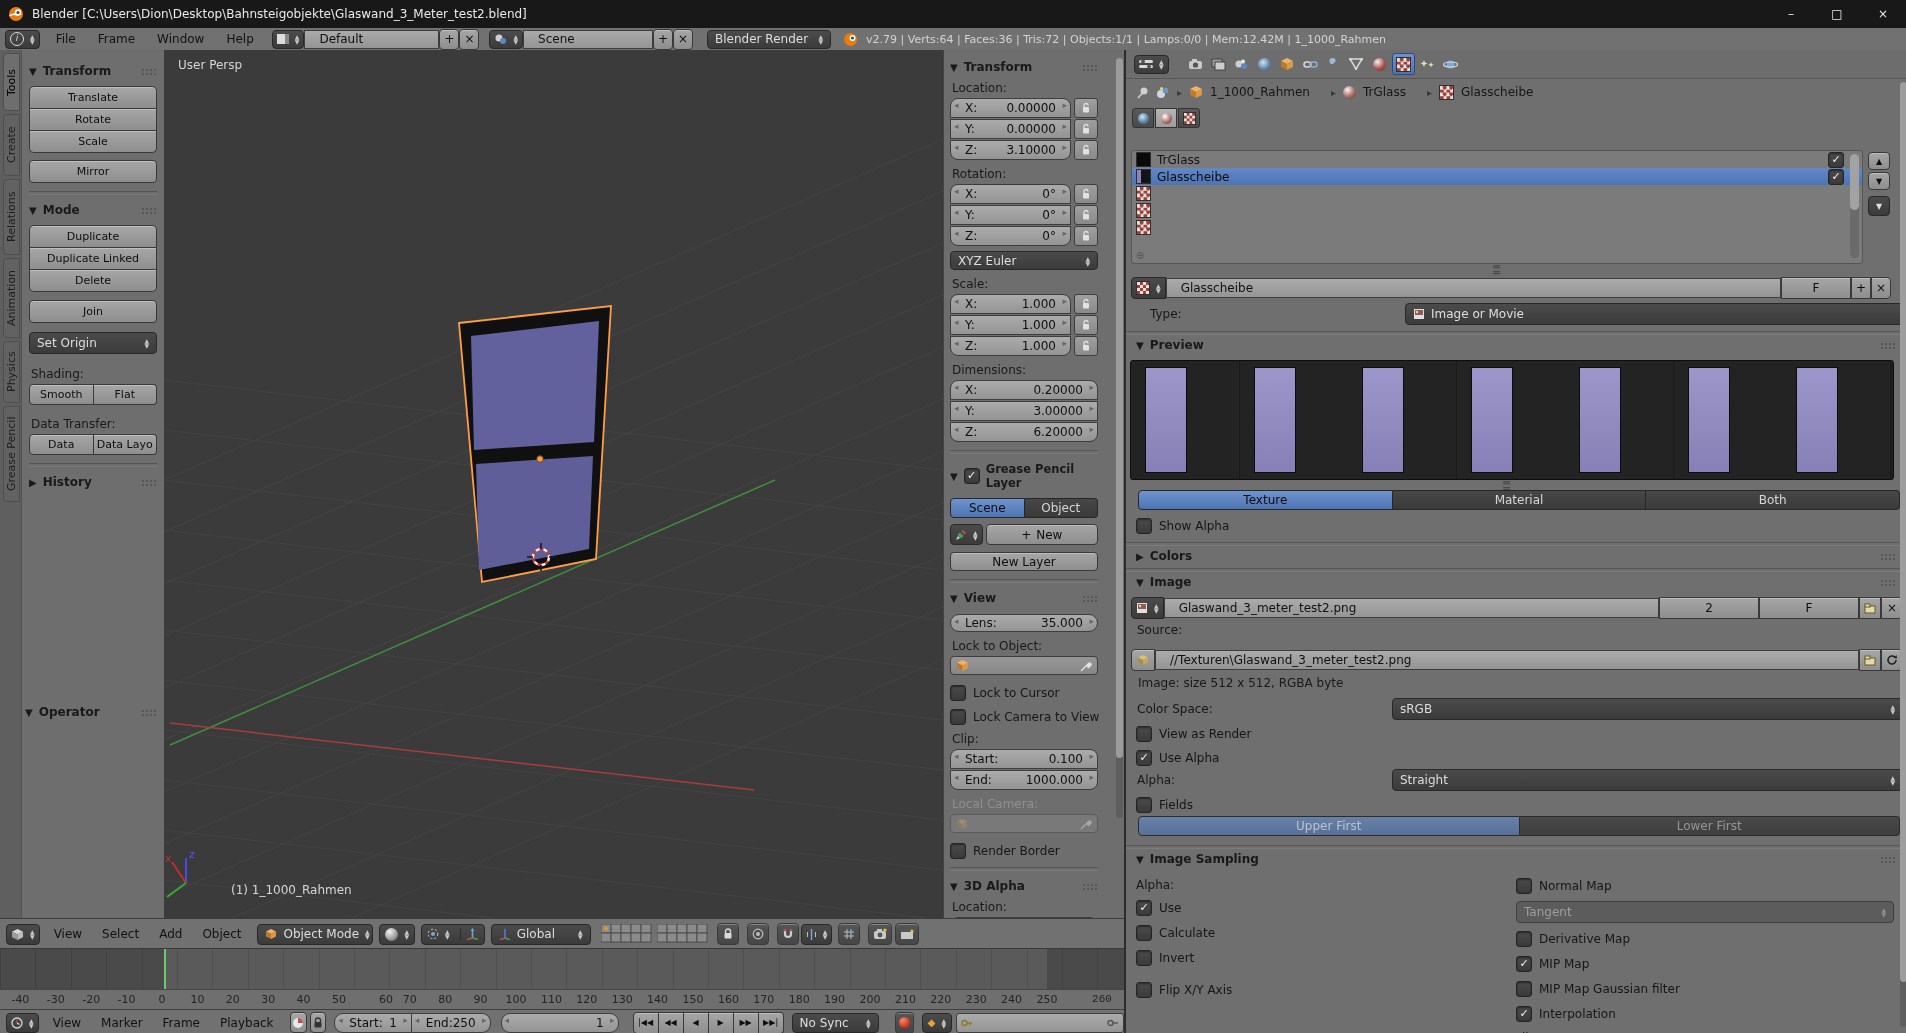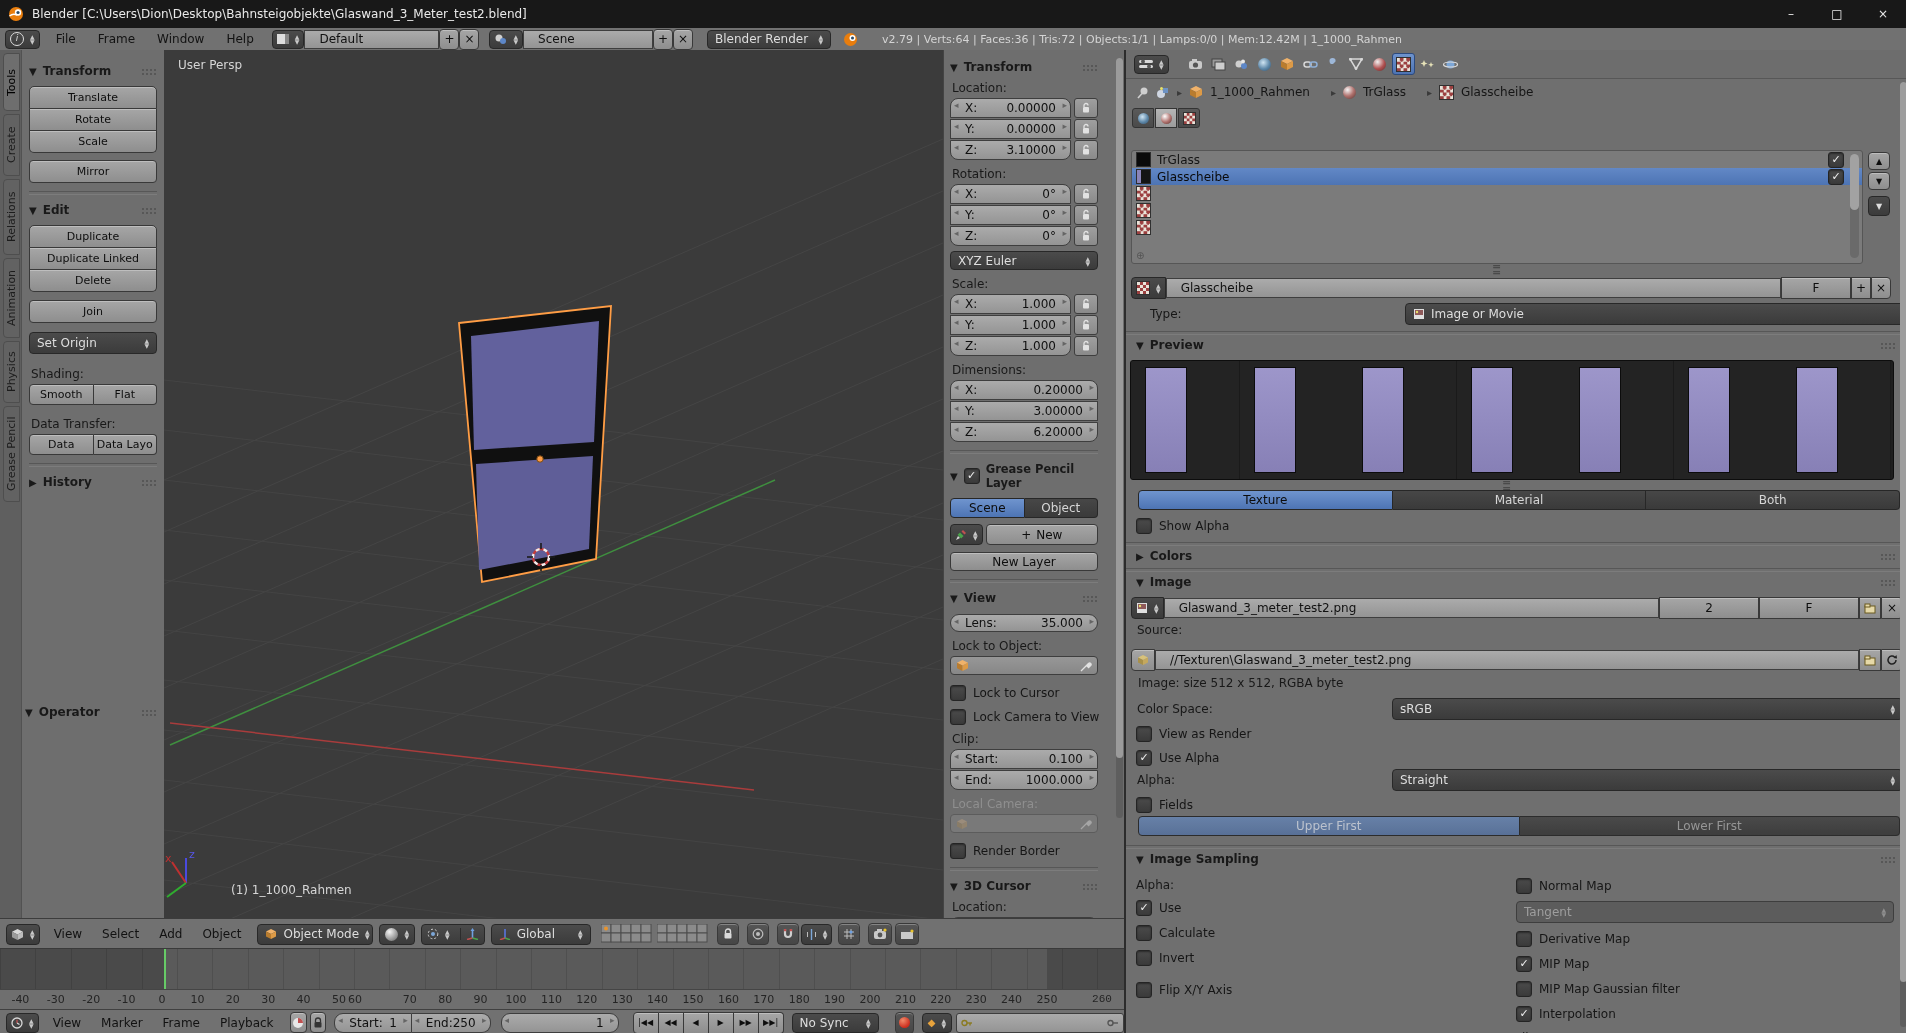--- a/index.html
+++ b/index.html
@@ -161,21 +161,21 @@
         <span>▼</span>
       </span>
   </span>
   <span class="ic" style="margin-left:12px">
     <svg width="15" height="15">
         <circle cx="7.5" cy="7.5" r="6.5" fill="#e87d0d"></circle>
         <circle cx="9.5" cy="6" r="3" fill="#fff"></circle>
         <circle cx="9.5" cy="6" r="1.5" fill="#2b4a66"></circle>
       </svg>
   </span>
-  <span style="margin-left:24px;color:#d4d4d4;font-size:11px">v2.79 | Verts:64 | Faces:36 | Tris:72 | Objects:1/1 | Lamps:0/0 | Mem:12.42M | 1_1000_Rahmen</span>
+  <span style="margin-left:8px;color:#d4d4d4;font-size:11px">v2.79 | Verts:64 | Faces:36 | Tris:72 | Objects:1/1 | Lamps:0/0 | Mem:12.42M | 1_1000_Rahmen</span>
 </div>
 
 <div class="abs" id="toolshelf">
   <div id="tabcol">
     <div class="vtab active" style="height:42px">Tools</div>
     <div class="vtab" style="height:46px">Create</div>
     <div class="vtab" style="height:60px">Relations</div>
     <div class="vtab" style="height:64px">Animation</div>
     <div class="vtab" style="height:46px">Physics</div>
     <div class="vtab" style="height:80px">Grease Pencil</div>
@@ -188,21 +188,21 @@
     </div>
     <div class="vgrp" style="margin-top:8px">
       <div class="btn">Translate</div>
       <div class="btn">Rotate</div>
       <div class="btn">Scale</div>
     </div>
     <div class="btn" style="margin-top:7px">Mirror</div>
     <div class="sep"></div>
     <div class="phdr">
       <span class="tri">▼</span>
-      <span>Edit</span>
+      <span>Mode</span>
       <span class="dots">::::</span>
     </div>
     <div class="vgrp" style="margin-top:8px">
       <div class="btn">Duplicate</div>
       <div class="btn">Duplicate Linked</div>
       <div class="btn">Delete</div>
     </div>
     <div class="btn" style="margin-top:8px">Join</div>
     <div class="ddn" style="margin-top:9px;height:20px">
       <span>Set Origin</span>
@@ -570,21 +570,21 @@
           </svg>
         </span>
     </div>
     <div class="cbrow" style="margin-top:10px">
       <span class="cb"></span>
       <span>Render Border</span>
     </div>
     <div class="sep" style="width:148px"></div>
     <div class="phdr">
       <span class="tri">▼</span>
-      <span>3D Cursor</span>
+      <span>3D Alpha</span>
       <span class="dots" style="margin-right:14px">::::</span>
     </div>
     <div class="plabel">Location:</div>
     <div class="numfield" style="width:148px;box-sizing:border-box;flex:none;border-radius:8px 8px 0 0">
       <span class="arrL">◂</span>
         <span>X:</span>
       <span class="nval">0.00000</span>
         <span class="arrR">▸</span>
     </div>
   </div>
@@ -1173,21 +1173,21 @@
         <span class="rlabel" style="left: 20.4px;">-40</span>
         <span class="rlabel" style="left: 55.8px;">-30</span>
         <span class="rlabel" style="left: 91.2px;">-20</span>
         <span class="rlabel" style="left: 126.6px;">-10</span>
         <span class="rlabel" style="left: 162px;">0</span>
         <span class="rlabel" style="left: 197.4px;">10</span>
         <span class="rlabel" style="left: 232.8px;">20</span>
         <span class="rlabel" style="left: 268.2px;">30</span>
         <span class="rlabel" style="left: 303.6px;">40</span>
         <span class="rlabel" style="left: 339px;">50</span>
-        <span class="rlabel" style="left: 355px;">60</span>
+        <span class="rlabel" style="left: 386px;">60</span>
         <span class="rlabel" style="left: 409.8px;">70</span>
         <span class="rlabel" style="left: 445.2px; text-align: right;">80</span>
         <span class="rlabel" style="left: 480.6px;">90</span>
         <span class="rlabel" style="left: 516px;">100</span>
         <span class="rlabel" style="left: 551.4px;">110</span>
         <span class="rlabel" style="left: 586.8px;">120</span>
         <span class="rlabel" style="left: 622.2px;">130</span>
         <span class="rlabel" style="left: 657.6px;">140</span>
         <span class="rlabel" style="left: 693px;">150</span>
         <span class="rlabel" style="left: 728.4px;">160</span>

